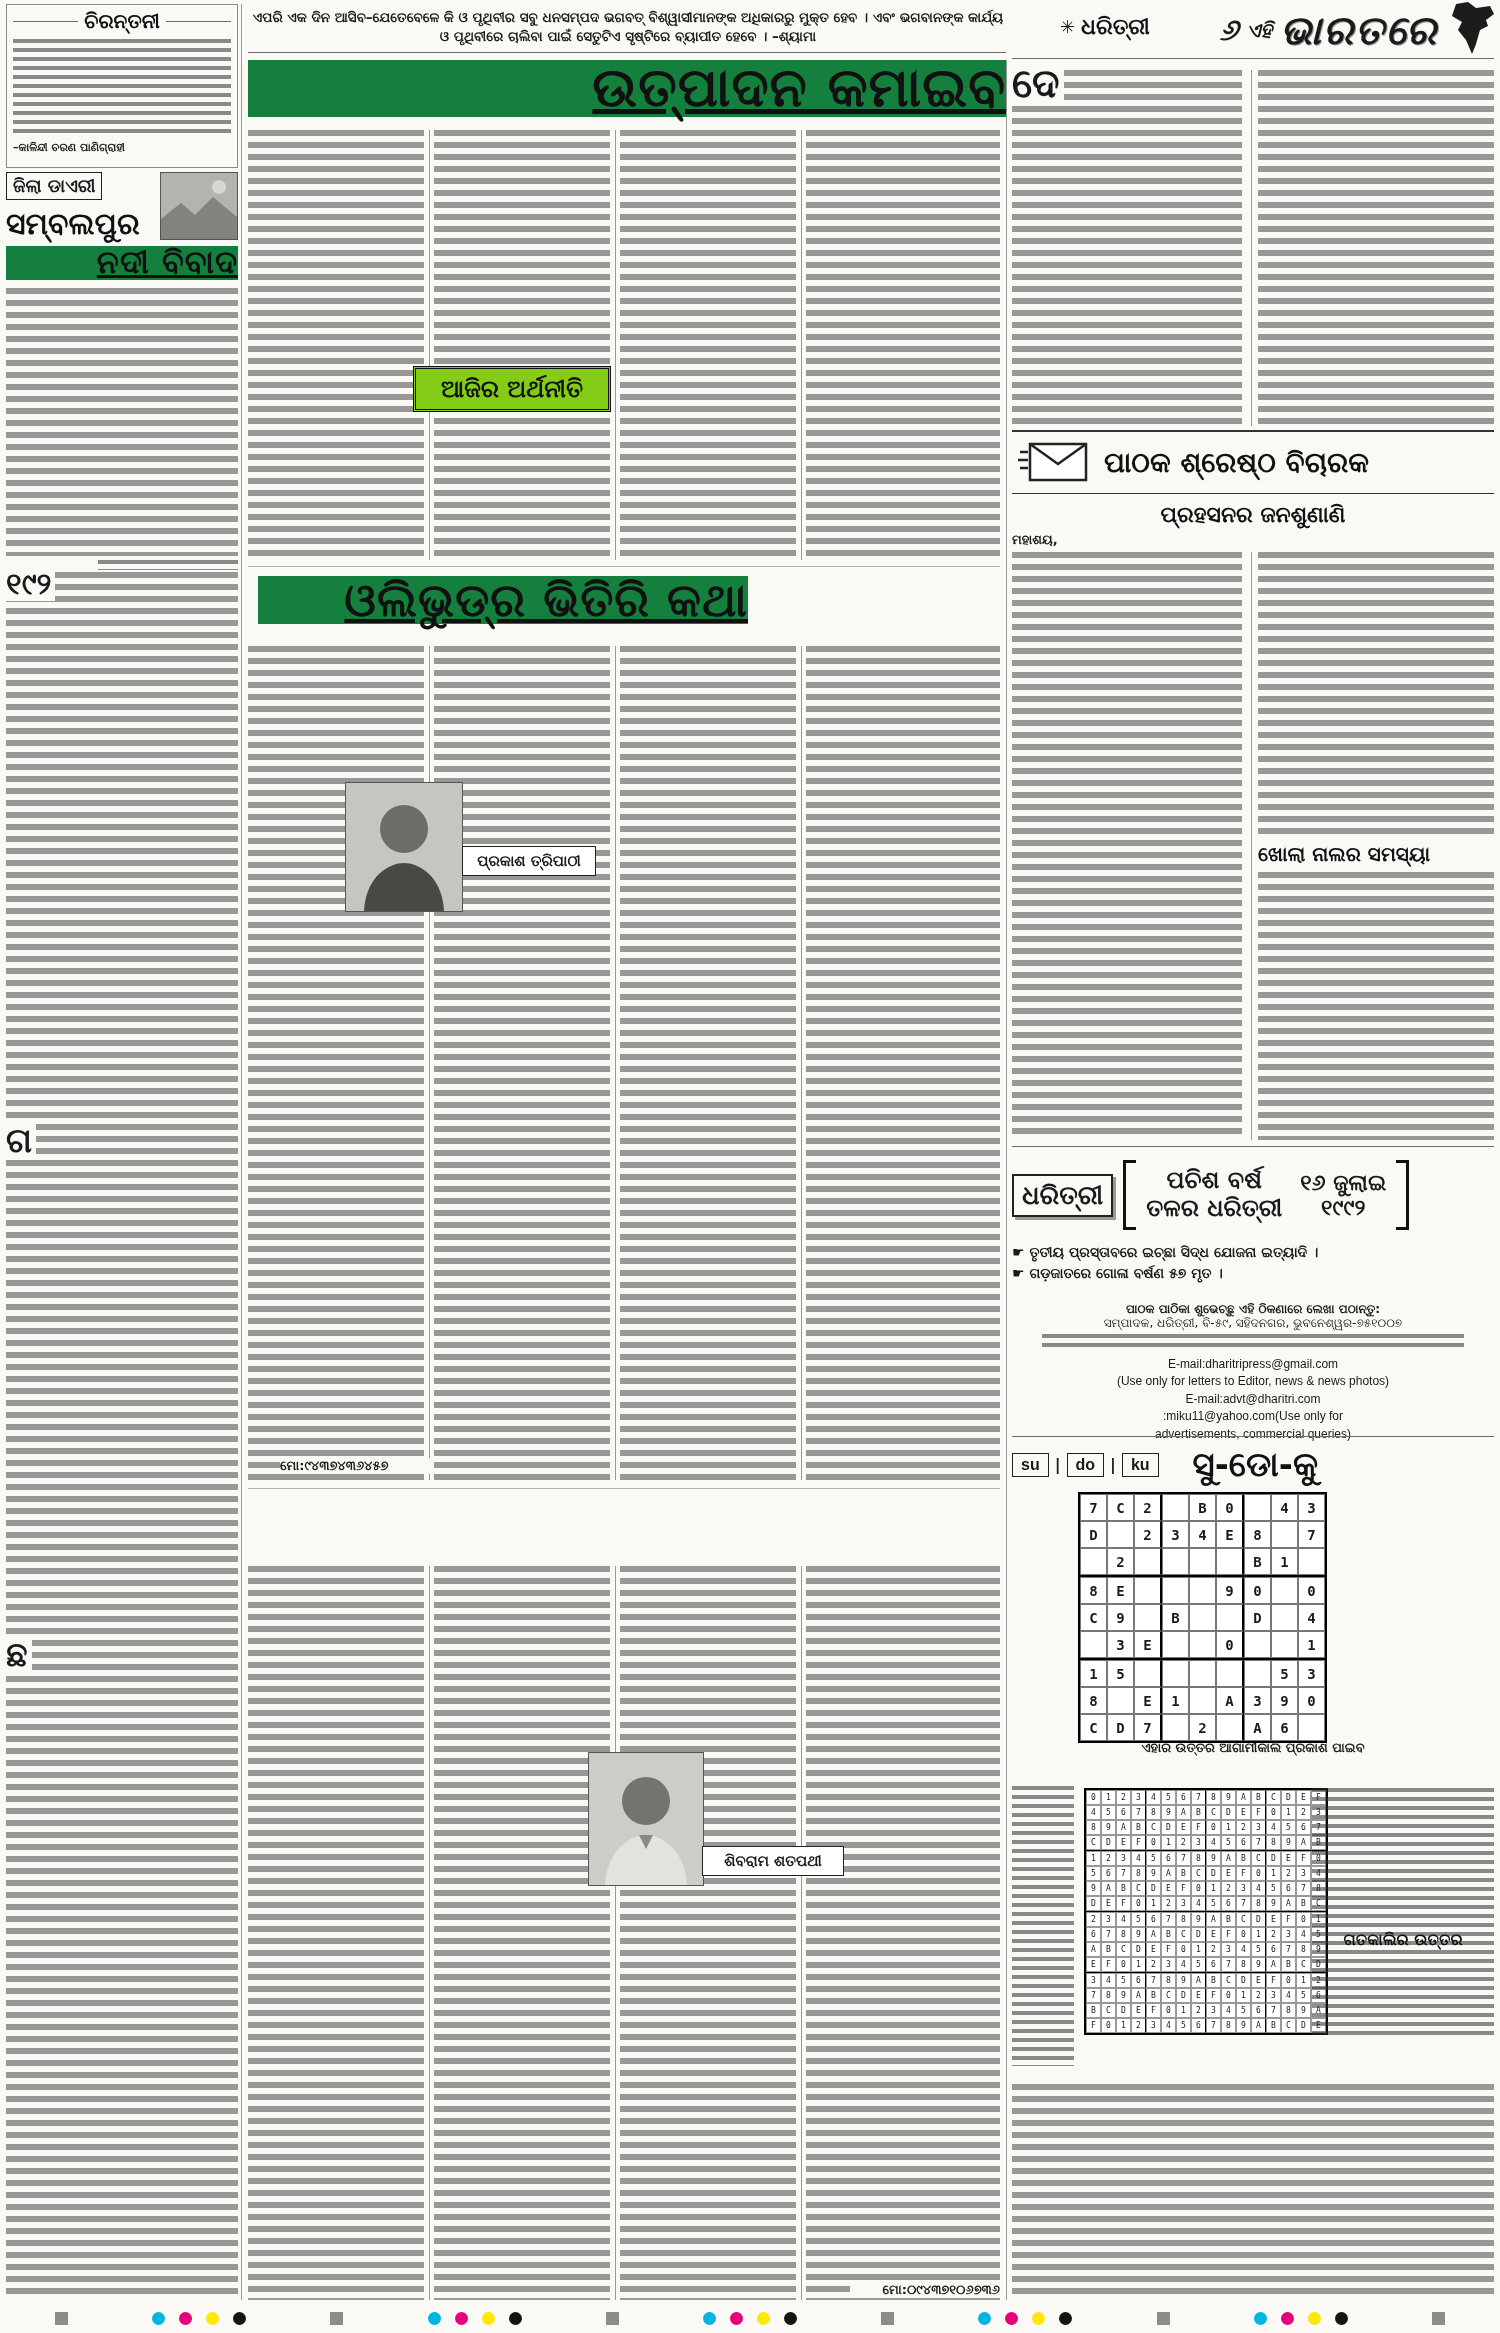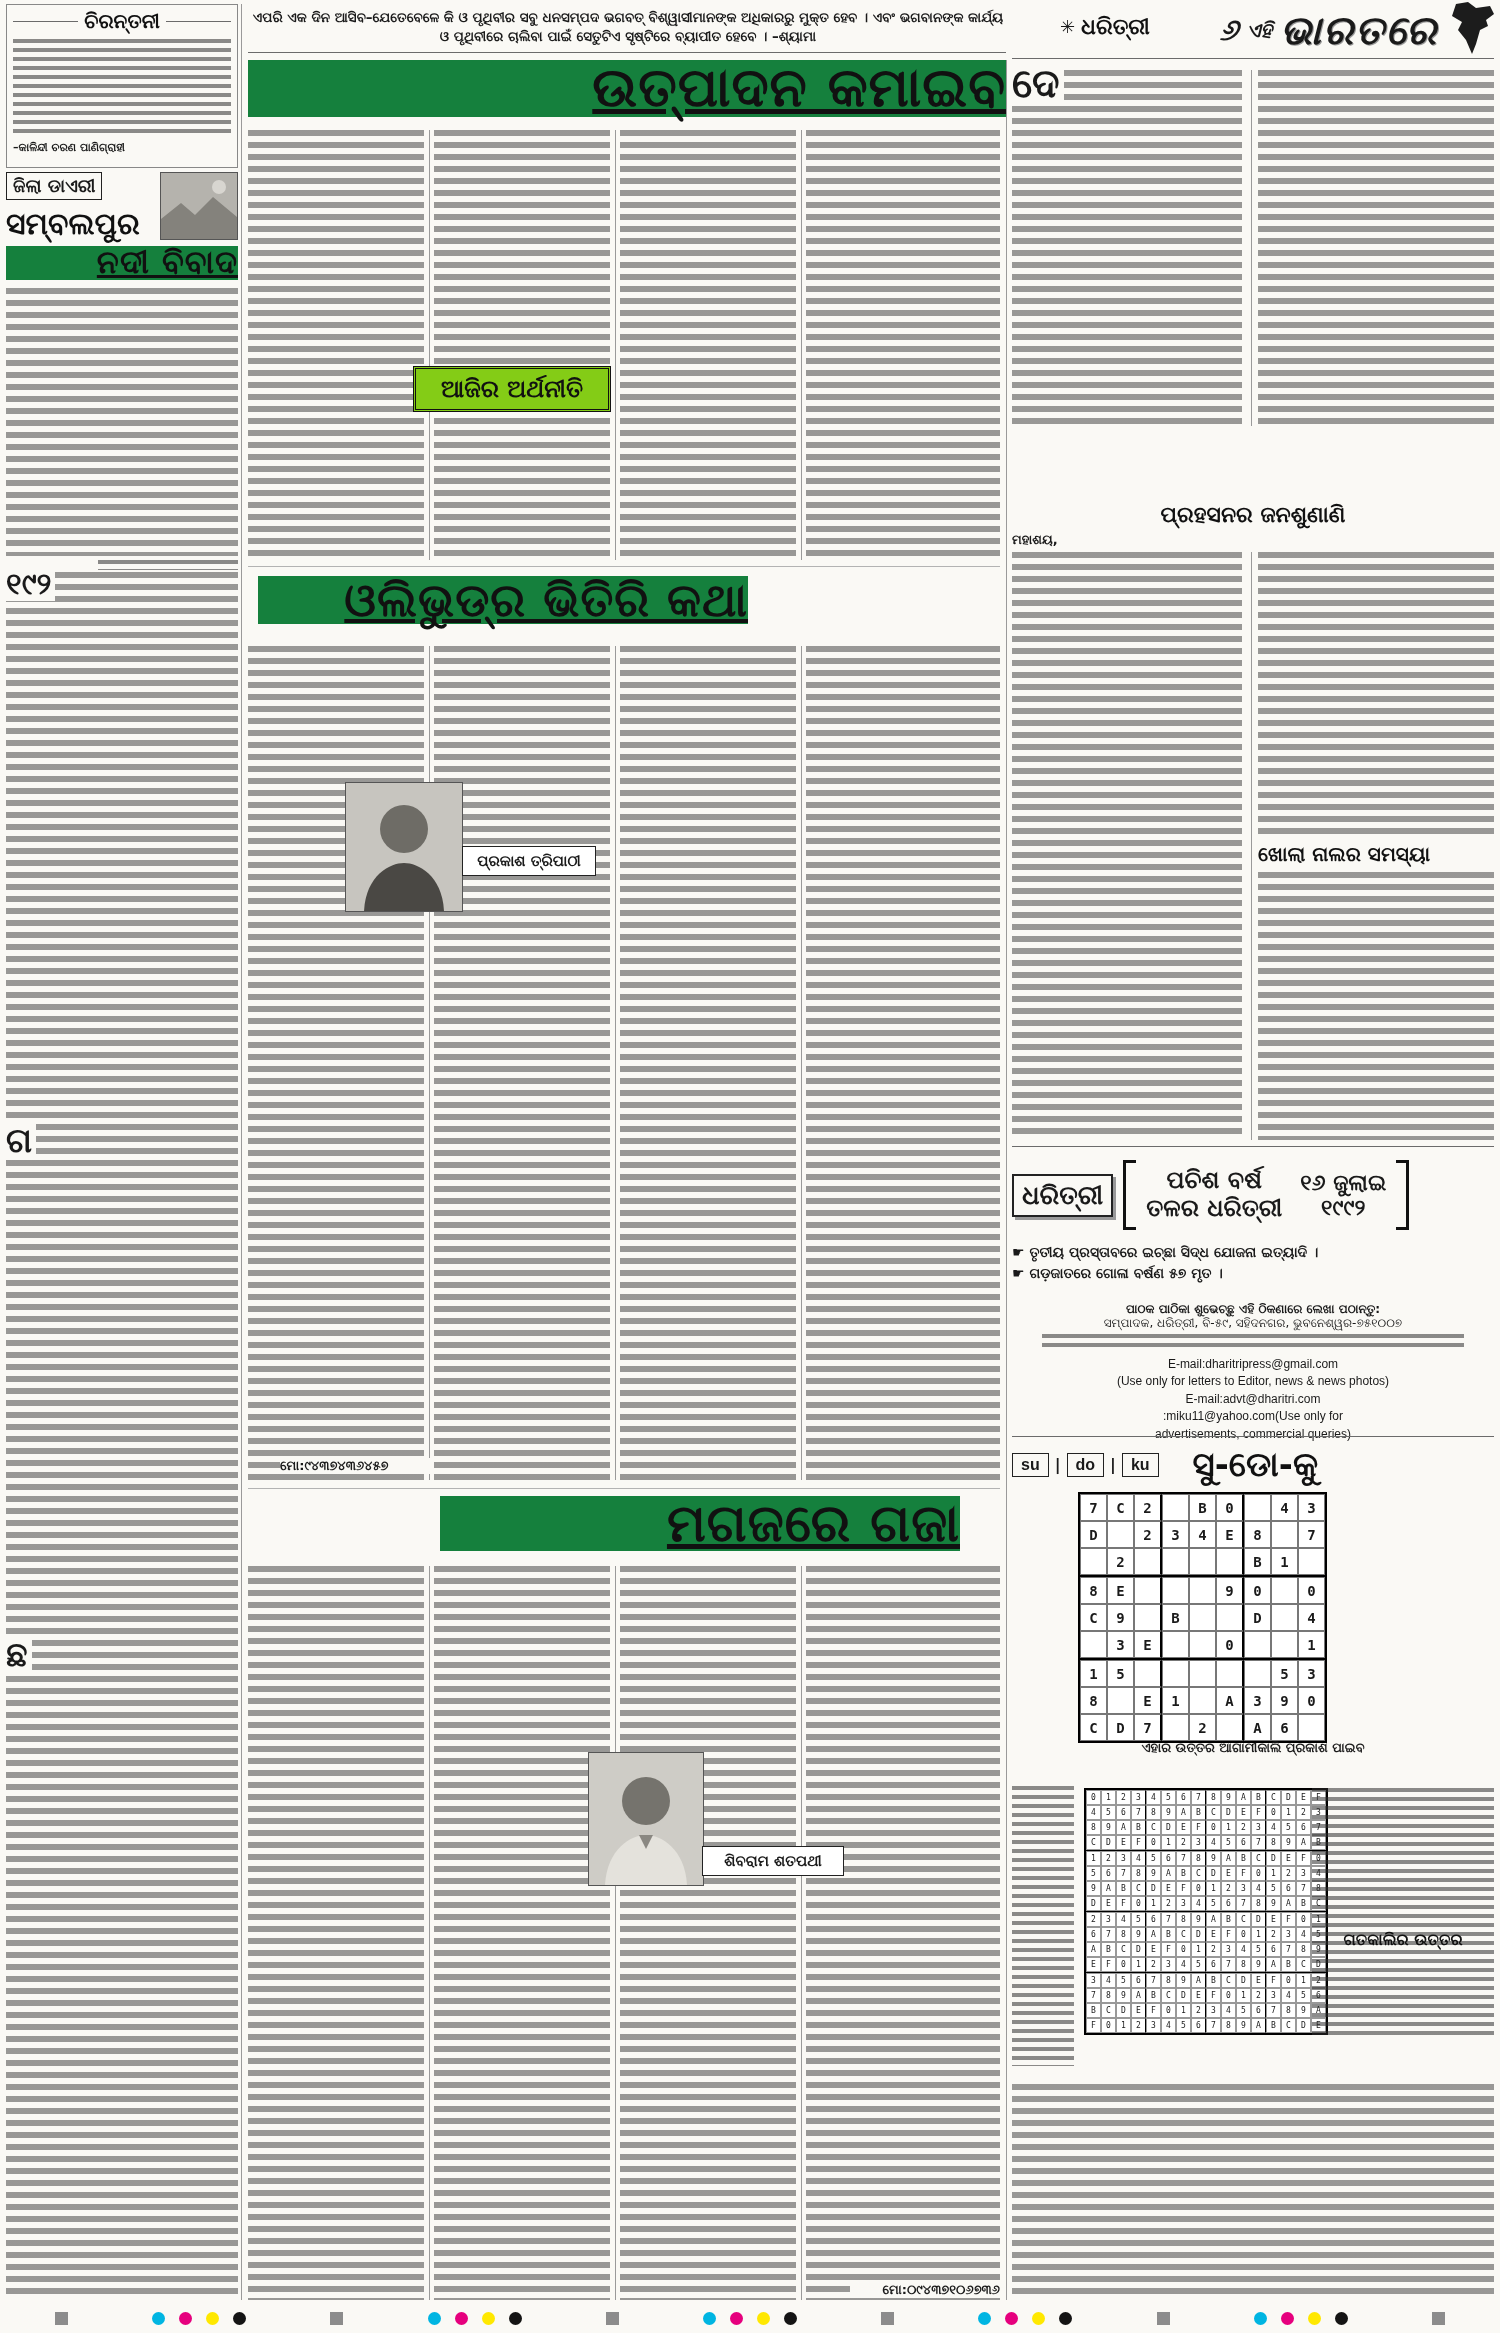--- a/index.html
+++ b/index.html
@@ -149,21 +149,20 @@
           <path d="M18 128 C20 92 44 80 58 80 C72 80 96 92 98 128 Z" fill="#4a4844"></path>
         </svg>
     </span>
   </div>
   <div class="abs caption-box" style="left:462px;top:846px;width:132px;height:28px;">
     <span>ପ୍ରକାଶ ତ୍ରିପାଠୀ</span>
   </div>
   <div class="abs" style="left:280px;top:1458px;width:150px;background:#faf9f5;font-weight:bold;font-size:13px;">ମୋ:୯୪୩୭୪୩୬୪୫୭</div>
 
   <div class="abs hline" style="left:248px;top:1488px;width:752px;background:#b3b3b3;"></div>
-  <div class="abs headline" style="left:440px;top:1496px;width:520px;font-size:52px;">ମଗଜରେ ଗଜା</div>
 
   <div class="abs sim" style="left:248px;top:1566px;width:176px;height:734px;"></div>
   <div class="abs sim" style="left:434px;top:1566px;width:176px;height:734px;"></div>
   <div class="abs sim" style="left:620px;top:1566px;width:176px;height:734px;"></div>
   <div class="abs sim" style="left:806px;top:1566px;width:194px;height:734px;"></div>
   <div class="abs vline" style="left:429px;top:1566px;height:734px;"></div>
   <div class="abs vline" style="left:615px;top:1566px;height:734px;"></div>
   <div class="abs vline" style="left:801px;top:1566px;height:734px;"></div>
 
   <div class="abs photo" style="left:588px;top:1752px;width:114px;height:132px;">
@@ -179,20 +178,32 @@
   <div class="abs caption-box" style="left:702px;top:1846px;width:140px;height:28px;text-align:right;">
     <span>ଶିବରାମ ଶତପଥୀ</span>
   </div>
   <div class="abs" style="left:850px;top:2282px;width:150px;background:#faf9f5;font-weight:bold;font-size:13px;text-align:right;">ମୋ:୦୯୪୩୭୧୦୬୭୩୬</div>
 
   <div class="abs sim" style="left:1012px;top:70px;width:230px;height:356px;"></div>
   <div class="abs sim" style="left:1258px;top:70px;width:236px;height:356px;"></div>
   <div class="abs vline" style="left:1251px;top:70px;height:356px;"></div>
   <div class="abs dropcap" style="left:1012px;top:64px;font-size:40px;">ଦେ</div>
 
+  <div class="abs" style="left:1012px;top:430px;width:482px;height:64px;border-top:2px solid #333;border-bottom:1px solid #333;display:flex;align-items:center;gap:14px;box-sizing:border-box;padding:4px 6px;">
+    <span>
+      <svg width="72" height="46" viewBox="0 0 72 46">
+        <rect x="12" y="6" width="56" height="36" fill="#fff" stroke="#222" stroke-width="2.5"></rect>
+        <path d="M12 6 L40 26 L68 6" fill="none" stroke="#222" stroke-width="2.5"></path>
+        <line x1="2" y1="14" x2="10" y2="14" stroke="#222" stroke-width="2.5"></line>
+        <line x1="0" y1="22" x2="10" y2="22" stroke="#222" stroke-width="2.5"></line>
+        <line x1="2" y1="30" x2="10" y2="30" stroke="#222" stroke-width="2.5"></line>
+      </svg>
+    </span>
+    <span class="subhead" style="font-size:28px;">ପାଠକ ଶ୍ରେଷ୍ଠ ବିଚାରକ</span>
+  </div>
 
   <div class="abs subhead" style="left:1012px;top:502px;width:482px;text-align:center;font-size:22px;">ପ୍ରହସନର ଜନଶୁଣାଣି</div>
   <div class="abs" style="left:1012px;top:532px;font-size:13px;font-weight:bold;">ମହାଶୟ,</div>
 
   <div class="abs sim" style="left:1012px;top:552px;width:230px;height:588px;"></div>
   <div class="abs sim" style="left:1258px;top:552px;width:236px;height:286px;"></div>
   <div class="abs vline" style="left:1251px;top:552px;height:588px;"></div>
   <div class="abs subhead" style="left:1258px;top:842px;width:236px;font-size:20px;background:#faf9f5;">ଖୋଲା ନାଲର ସମସ୍ୟା</div>
   <div class="abs sim" style="left:1258px;top:872px;width:236px;height:268px;"></div>
 

